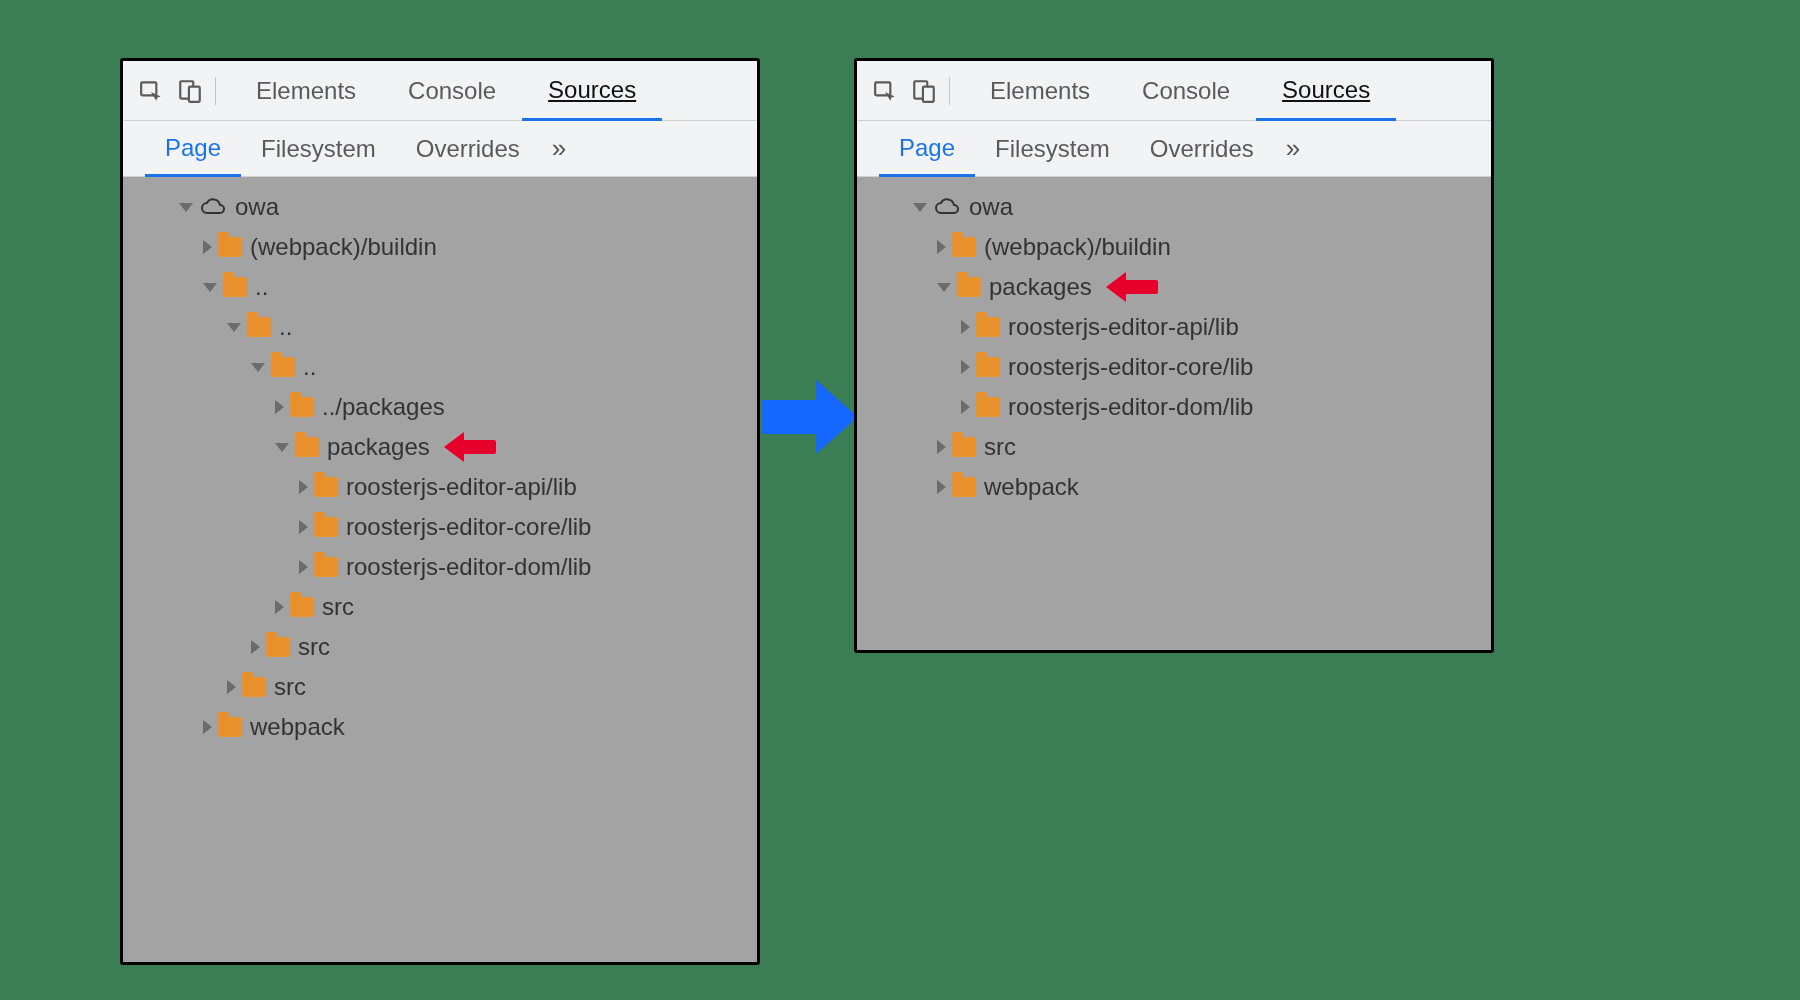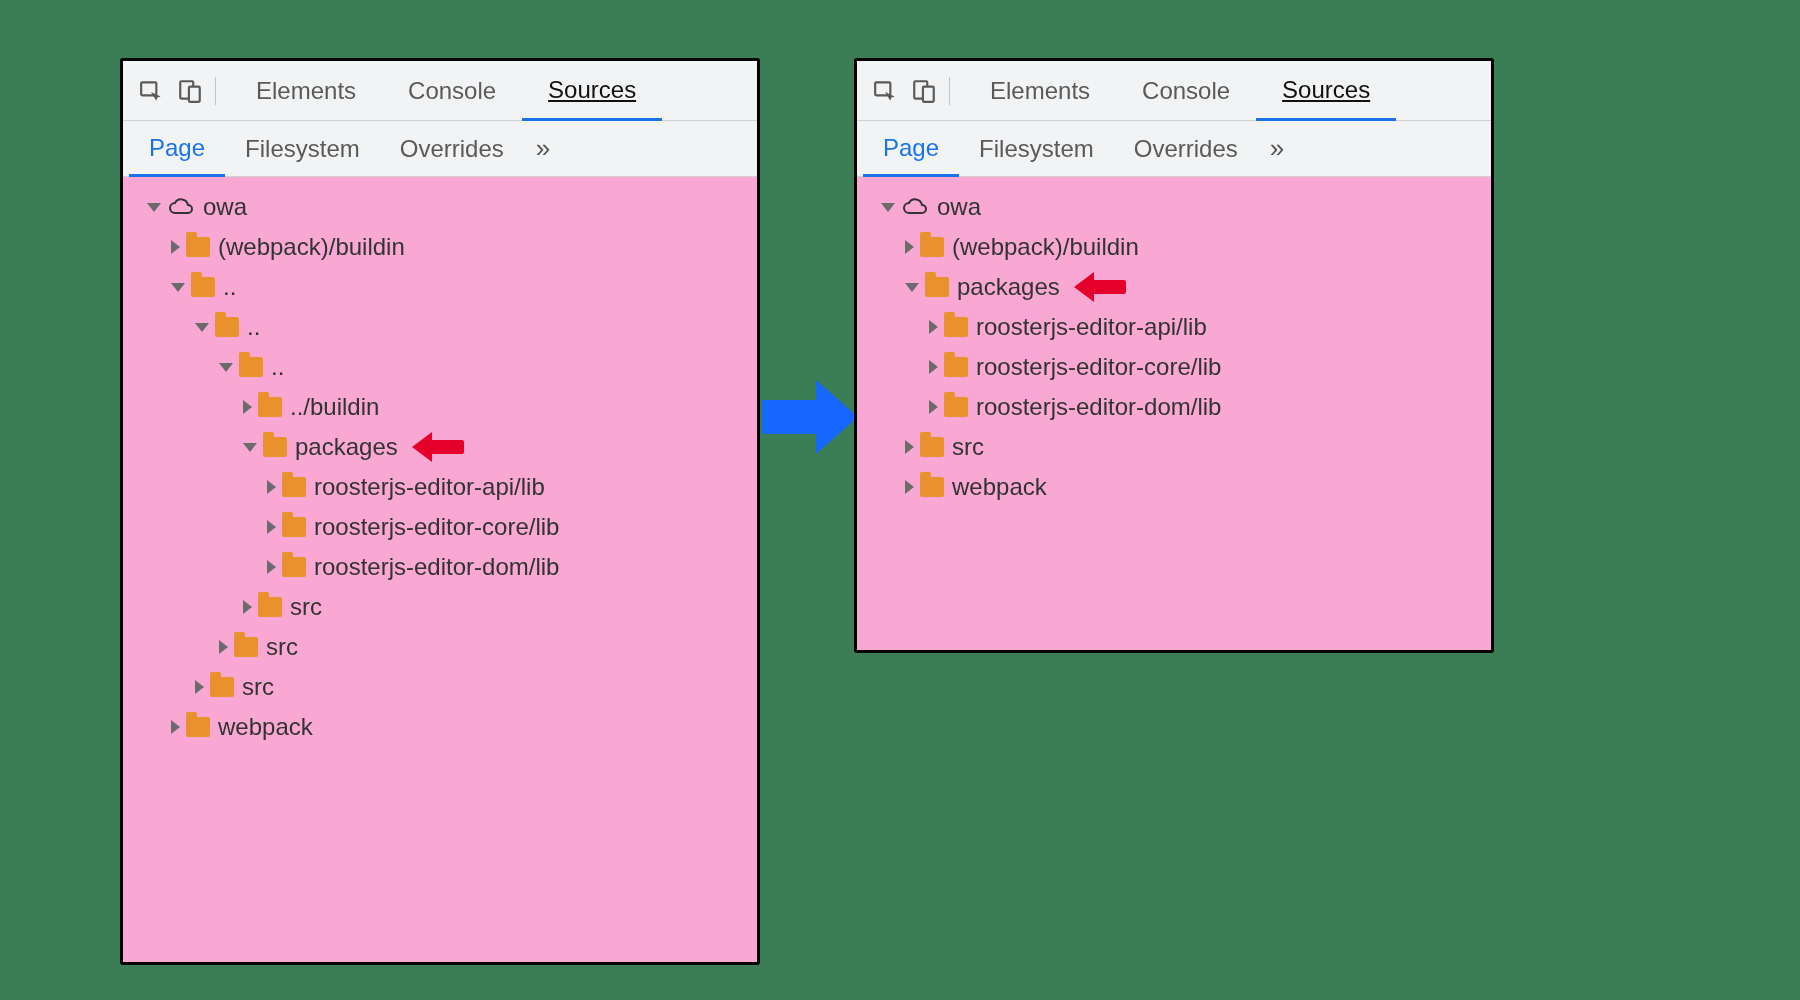--- a/index.html
+++ b/index.html
@@ -12,21 +12,21 @@
     font-size: 24px;
     color: #333;
   }
   .stage {
     position: relative;
     width: 1800px;
     height: 1000px;
   }
   .panel {
     position: absolute;
-    background: #f9a8d4;
+    background: #a3a3a3;
     border: 3px solid #000;
     border-radius: 3px;
     box-sizing: border-box;
   }
   .panel.left  { left: 120px; top: 58px;  width: 640px; height: 907px; }
   .panel.right { left: 854px; top: 58px;  width: 640px; height: 595px; }
 
   .topbar {
     display: flex;
     align-items: center;
@@ -59,21 +59,21 @@
     border-bottom: 3px solid #1a73e8;
     text-decoration: underline;
   }
 
   .subbar {
     display: flex;
     align-items: center;
     height: 56px;
     background: #f2f3f4;
     border-bottom: 1px solid #d0d0d0;
-    padding-left: 6px;
+    padding-left: 22px;
     box-sizing: border-box;
   }
   .sub-tab {
     padding: 0 20px;
     color: #5a5a5a;
     line-height: 53px;
     height: 53px;
     cursor: pointer;
   }
   .sub-tab.active {
@@ -92,20 +92,21 @@
     overflow: hidden;
   }
   .node {
     display: flex;
     align-items: center;
     height: 40px;
     font-size: 24px;
     color: #333;
     white-space: nowrap;
     cursor: pointer;
+    margin-left: 32px;
   }
   .node.italic .label { }
   .arrow {
     width: 0; height: 0;
     border-style: solid;
     margin-right: 6px;
     flex: none;
   }
   .arrow.right {
     border-width: 7px 0 7px 9px;
@@ -270,21 +271,21 @@
       </div>
 
       <div class="node italic">
         <span class="indent"></span>
           <span class="indent"></span>
           <span class="indent"></span>
           <span class="indent"></span>
           <span class="indent"></span>
         <span class="arrow right"></span>
         <span class="folder"></span>
-        <span class="label">../buildin</span>
+        <span class="label">../packages</span>
       </div>
 
       <div class="node italic">
         <span class="indent"></span>
           <span class="indent"></span>
           <span class="indent"></span>
           <span class="indent"></span>
           <span class="indent"></span>
         <span class="arrow down"></span>
         <span class="folder"></span>

